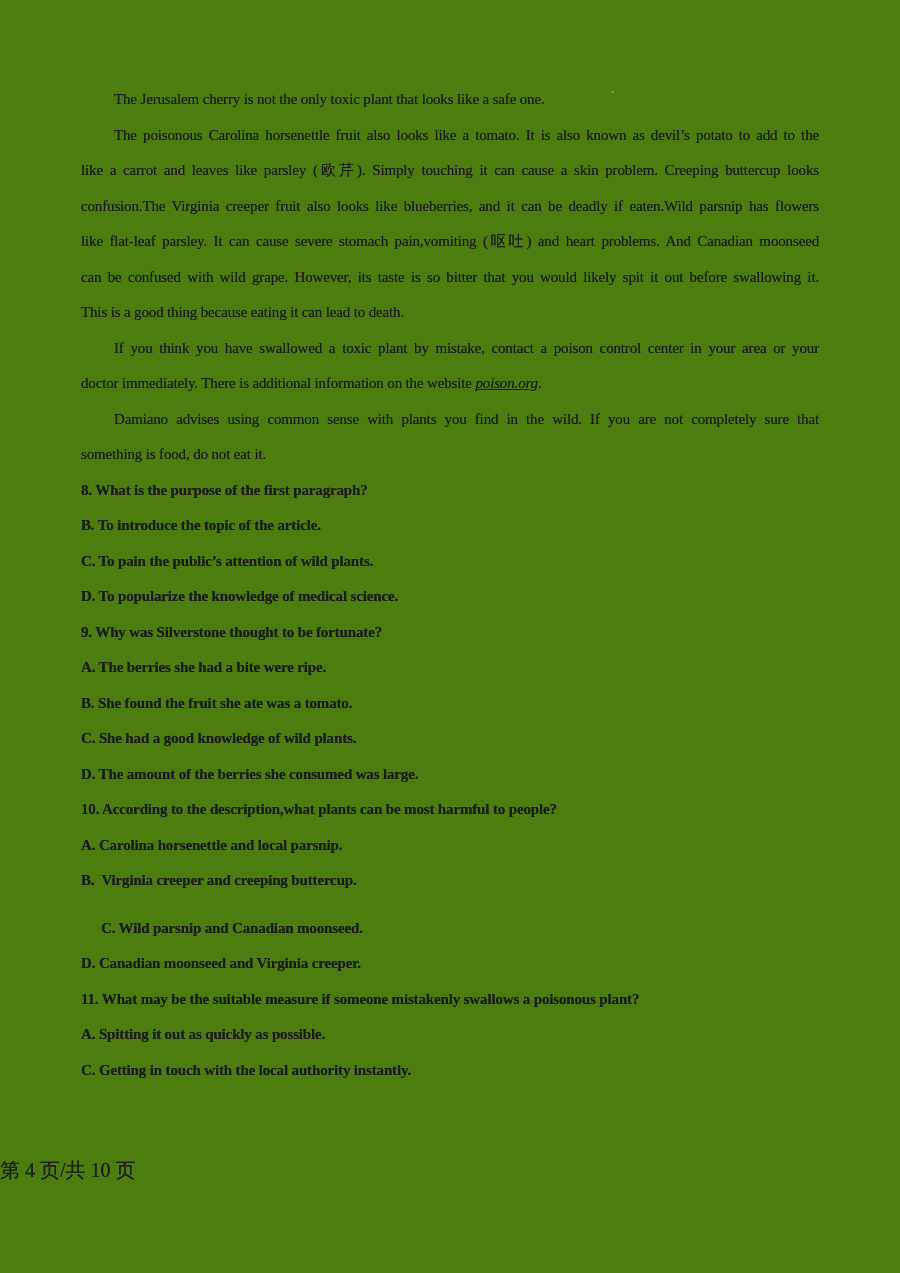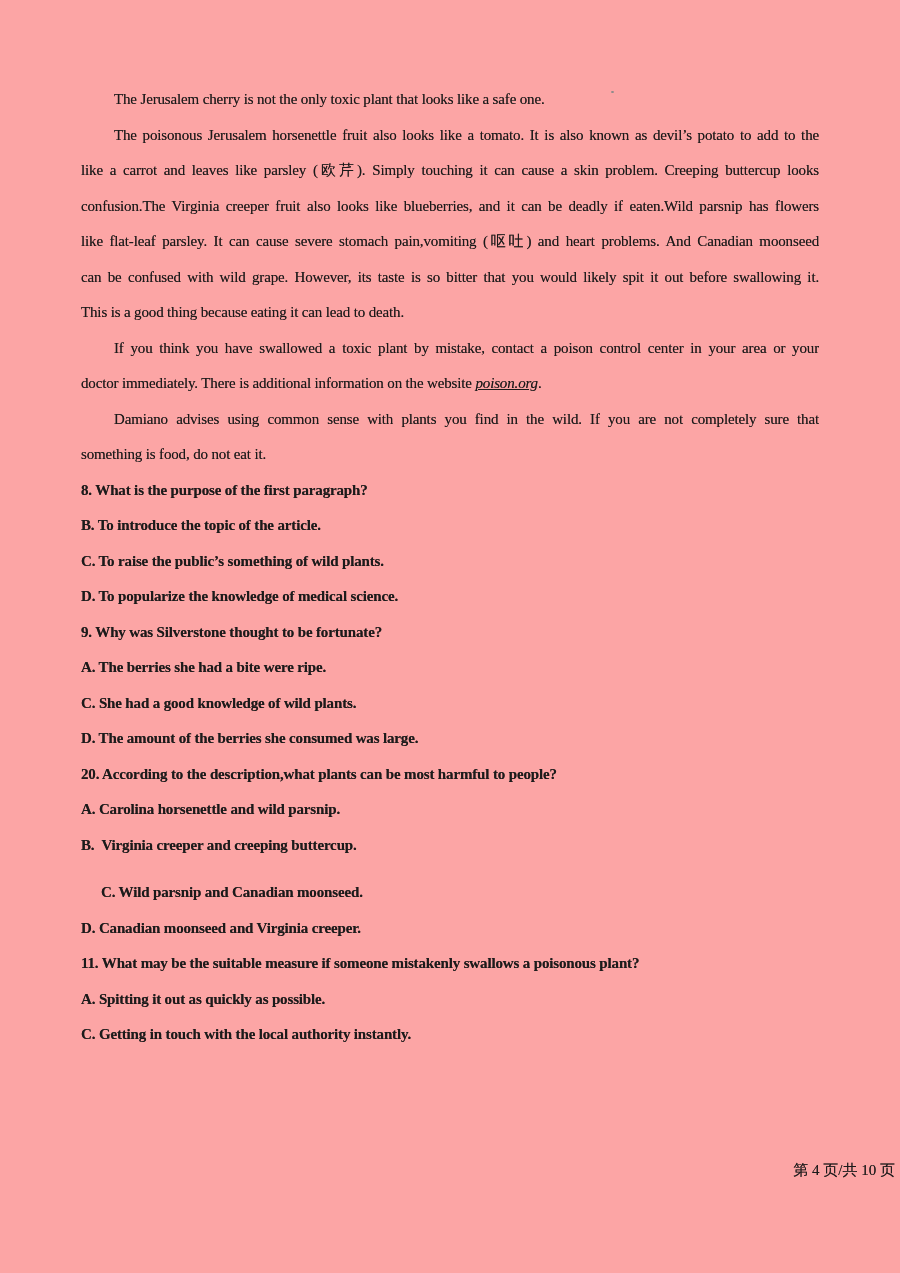--- a/index.html
+++ b/index.html
@@ -4,21 +4,21 @@
 <style>
   html, body {
     margin: 0;
     padding: 0;
     background: #ffffff;
   }
   .page {
     position: relative;
     width: 900px;
     height: 1273px;
-    background: #fca5a5;
+    background: #4d7c0f;
     font-family: "Liberation Serif", serif;
     color: #1b1b1b;
     overflow: hidden;
   }
   .content {
     position: absolute;
     left: 81px;
     top: 82px;
     width: 738px;
   }
@@ -40,22 +40,22 @@
   .gap { margin-top: 12px; margin-left: 20px; }
   .weblink {
     font-style: italic;
     text-decoration: underline;
   }
   .footer {
     position: absolute;
     left: 0;
     top: 1155px;
     width: 895px;
-    text-align: right;
-    font-size: 15px;
+    text-align: left;
+    font-size: 20px;
     line-height: 30px;
     color: #1b1b1b;
     text-shadow: 0 0 0.4px rgba(0,0,0,0.55);
   }
   .speck {
     position: absolute;
     left: 611px;
     top: 91px;
     width: 3px;
     height: 2px;
@@ -66,45 +66,46 @@
 </head>
 <body>
 
 <div class="page">
   <div class="speck"></div>
 
   <div class="content">
 
     <p class="line indent">The Jerusalem cherry is not the only toxic plant that looks like a safe one.</p>
 
-    <p class="line indent just">The poisonous Jerusalem horsenettle fruit also looks like a tomato. It is also known as devil’s potato to add to the</p>
+    <p class="line indent just">The poisonous Carolina horsenettle fruit also looks like a tomato. It is also known as devil’s potato to add to the</p>
     <p class="line just">like a carrot and leaves like parsley (欧芹). Simply touching it can cause a skin problem. Creeping buttercup looks</p>
     <p class="line just">confusion.The Virginia creeper fruit also looks like blueberries, and it can be deadly if eaten.Wild parsnip has flowers</p>
     <p class="line just">like flat-leaf parsley. It can cause severe stomach pain,vomiting (呕吐) and heart problems. And Canadian moonseed</p>
     <p class="line just">can be confused with wild grape. However, its taste is so bitter that you would likely spit it out before swallowing it.</p>
     <p class="line">This is a good thing because eating it can lead to death.</p>
 
     <p class="line indent just">If you think you have swallowed a toxic plant by mistake, contact a poison control center in your area or your</p>
     <p class="line"><span>doctor immediately. There is additional information on the website </span><span class="weblink">poison.org</span><span>.</span></p>
 
     <p class="line indent just">Damiano advises using common sense with plants you find in the wild. If you are not completely sure that</p>
     <p class="line">something is food, do not eat it.</p>
 
     <p class="line opt">8. What is the purpose of the first paragraph?</p>
     <p class="line opt">B. To introduce the topic of the article.</p>
-    <p class="line opt">C. To raise the public’s something of wild plants.</p>
+    <p class="line opt">C. To pain the public’s attention of wild plants.</p>
     <p class="line opt">D. To popularize the knowledge of medical science.</p>
 
     <p class="line opt">9. Why was Silverstone thought to be fortunate?</p>
     <p class="line opt">A. The berries she had a bite were ripe.</p>
+    <p class="line opt">B. She found the fruit she ate was a tomato.</p>
     <p class="line opt">C. She had a good knowledge of wild plants.</p>
     <p class="line opt">D. The amount of the berries she consumed was large.</p>
 
-    <p class="line opt">20. According to the description,what plants can be most harmful to people?</p>
-    <p class="line opt">A. Carolina horsenettle and wild parsnip.</p>
+    <p class="line opt">10. According to the description,what plants can be most harmful to people?</p>
+    <p class="line opt">A. Carolina horsenettle and local parsnip.</p>
     <p class="line opt">B.  Virginia creeper and creeping buttercup.</p>
     <p class="line opt gap">C. Wild parsnip and Canadian moonseed.</p>
     <p class="line opt">D. Canadian moonseed and Virginia creeper.</p>
 
     <p class="line opt">11. What may be the suitable measure if someone mistakenly swallows a poisonous plant?</p>
     <p class="line opt">A. Spitting it out as quickly as possible.</p>
     <p class="line opt">C. Getting in touch with the local authority instantly.</p>
   </div>
 
   <div class="footer">第 4 页/共 10 页</div>

